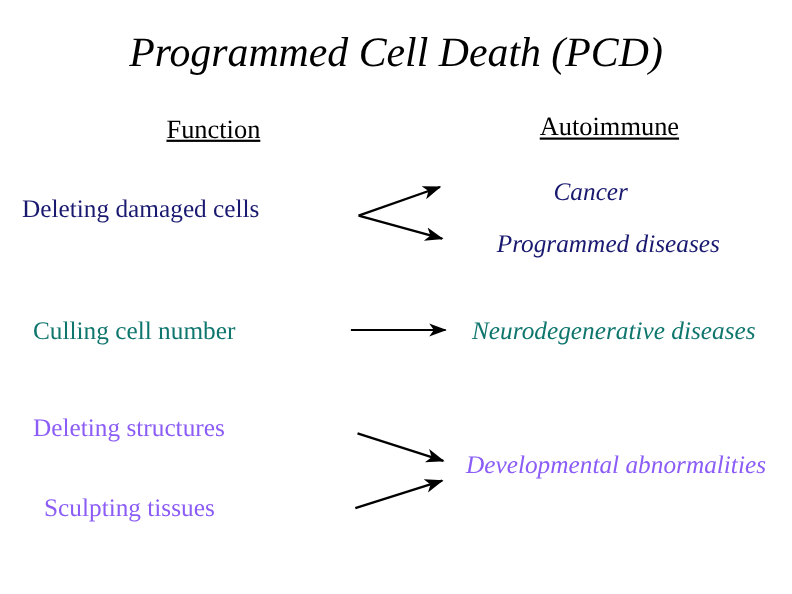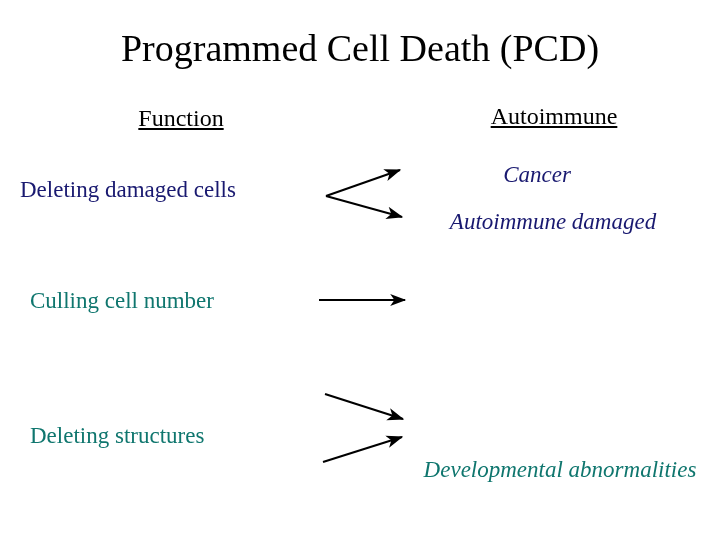--- a/index.html
+++ b/index.html
@@ -22,48 +22,49 @@
   .slide-title {
     position: absolute;
     left: 0;
     top: 26px;
     width: 720px;
     text-align: center;
     font-size: 38px;
     line-height: 44px;
     color: #000000;
     white-space: nowrap;
+    font-style: italic;
   }
 
   
   .col-head {
     position: absolute;
     font-size: 24px;
     line-height: 28px;
     color: #000000;
     text-align: center;
     text-decoration: underline;
     text-underline-offset: 2px;
     white-space: nowrap;
   }
-  .col-head.left  { left: 47px;  top: 104px; width: 268px; }
+  .col-head.left  { left: 60px;  top: 104px; width: 268px; }
   .col-head.right { left: 404px; top: 102px; width: 300px; }
 
   
   .item {
     position: absolute;
     font-size: 23px;
     line-height: 29px;
   }
   .item.left  { }
   .item.right { text-align: center; font-style: italic; }
 
   .c-navy   { color: #191970; }
   .c-green  { color: #0f766e; }
-  .c-purple { color: #0f766e; margin-top: 47px; }
+  .c-purple { color: #8b5cf6; }
 
   
   .i-deleting-damaged { left: 20px;  top: 175px; width: 300px; }
   .i-culling          { left: 30px;  top: 286px; width: 290px; }
   .i-deleting-struct  { left: 30px;  top: 374px; width: 290px; }
   .i-sculpting        { left: 40px;  top: 447px; width: 280px; }
 
   
   .i-cancer       { left: 412px; top: 160px; width: 250px; }
   .i-autoimmune   { left: 398px; top: 207px; width: 310px; }
@@ -89,25 +90,27 @@
 
   <div class="col-head left">Function</div>
   <div class="col-head right">Autoimmune</div>
 
   <div class="item left i-deleting-damaged c-navy">Deleting damaged cells</div>
 
   <div class="item left i-culling c-green">Culling cell number</div>
 
   <div class="item left i-deleting-struct c-purple">Deleting structures</div>
 
+  <div class="item left i-sculpting c-purple">Sculpting tissues</div>
 
   <div class="item right i-cancer c-navy">Cancer</div>
 
-  <div class="item right i-autoimmune c-navy">Autoimmune damaged</div>
+  <div class="item right i-autoimmune c-navy">Programmed diseases</div>
 
+  <div class="item right i-neuro c-green">Neurodegenerative diseases</div>
 
   <div class="item right i-developmental c-purple">Developmental abnormalities</div>
 
   <svg class="arrow-layer" viewBox="0 0 720 540">
     <defs>
       <marker id="ah" markerWidth="9" markerHeight="9" refX="7.4" refY="3.2" orient="auto" markerUnits="strokeWidth">
         <path d="M0,0.2 L8,3.2 L0,6.2 L2.1,3.2 Z" fill="#000000"></path>
       </marker>
     </defs>
 

